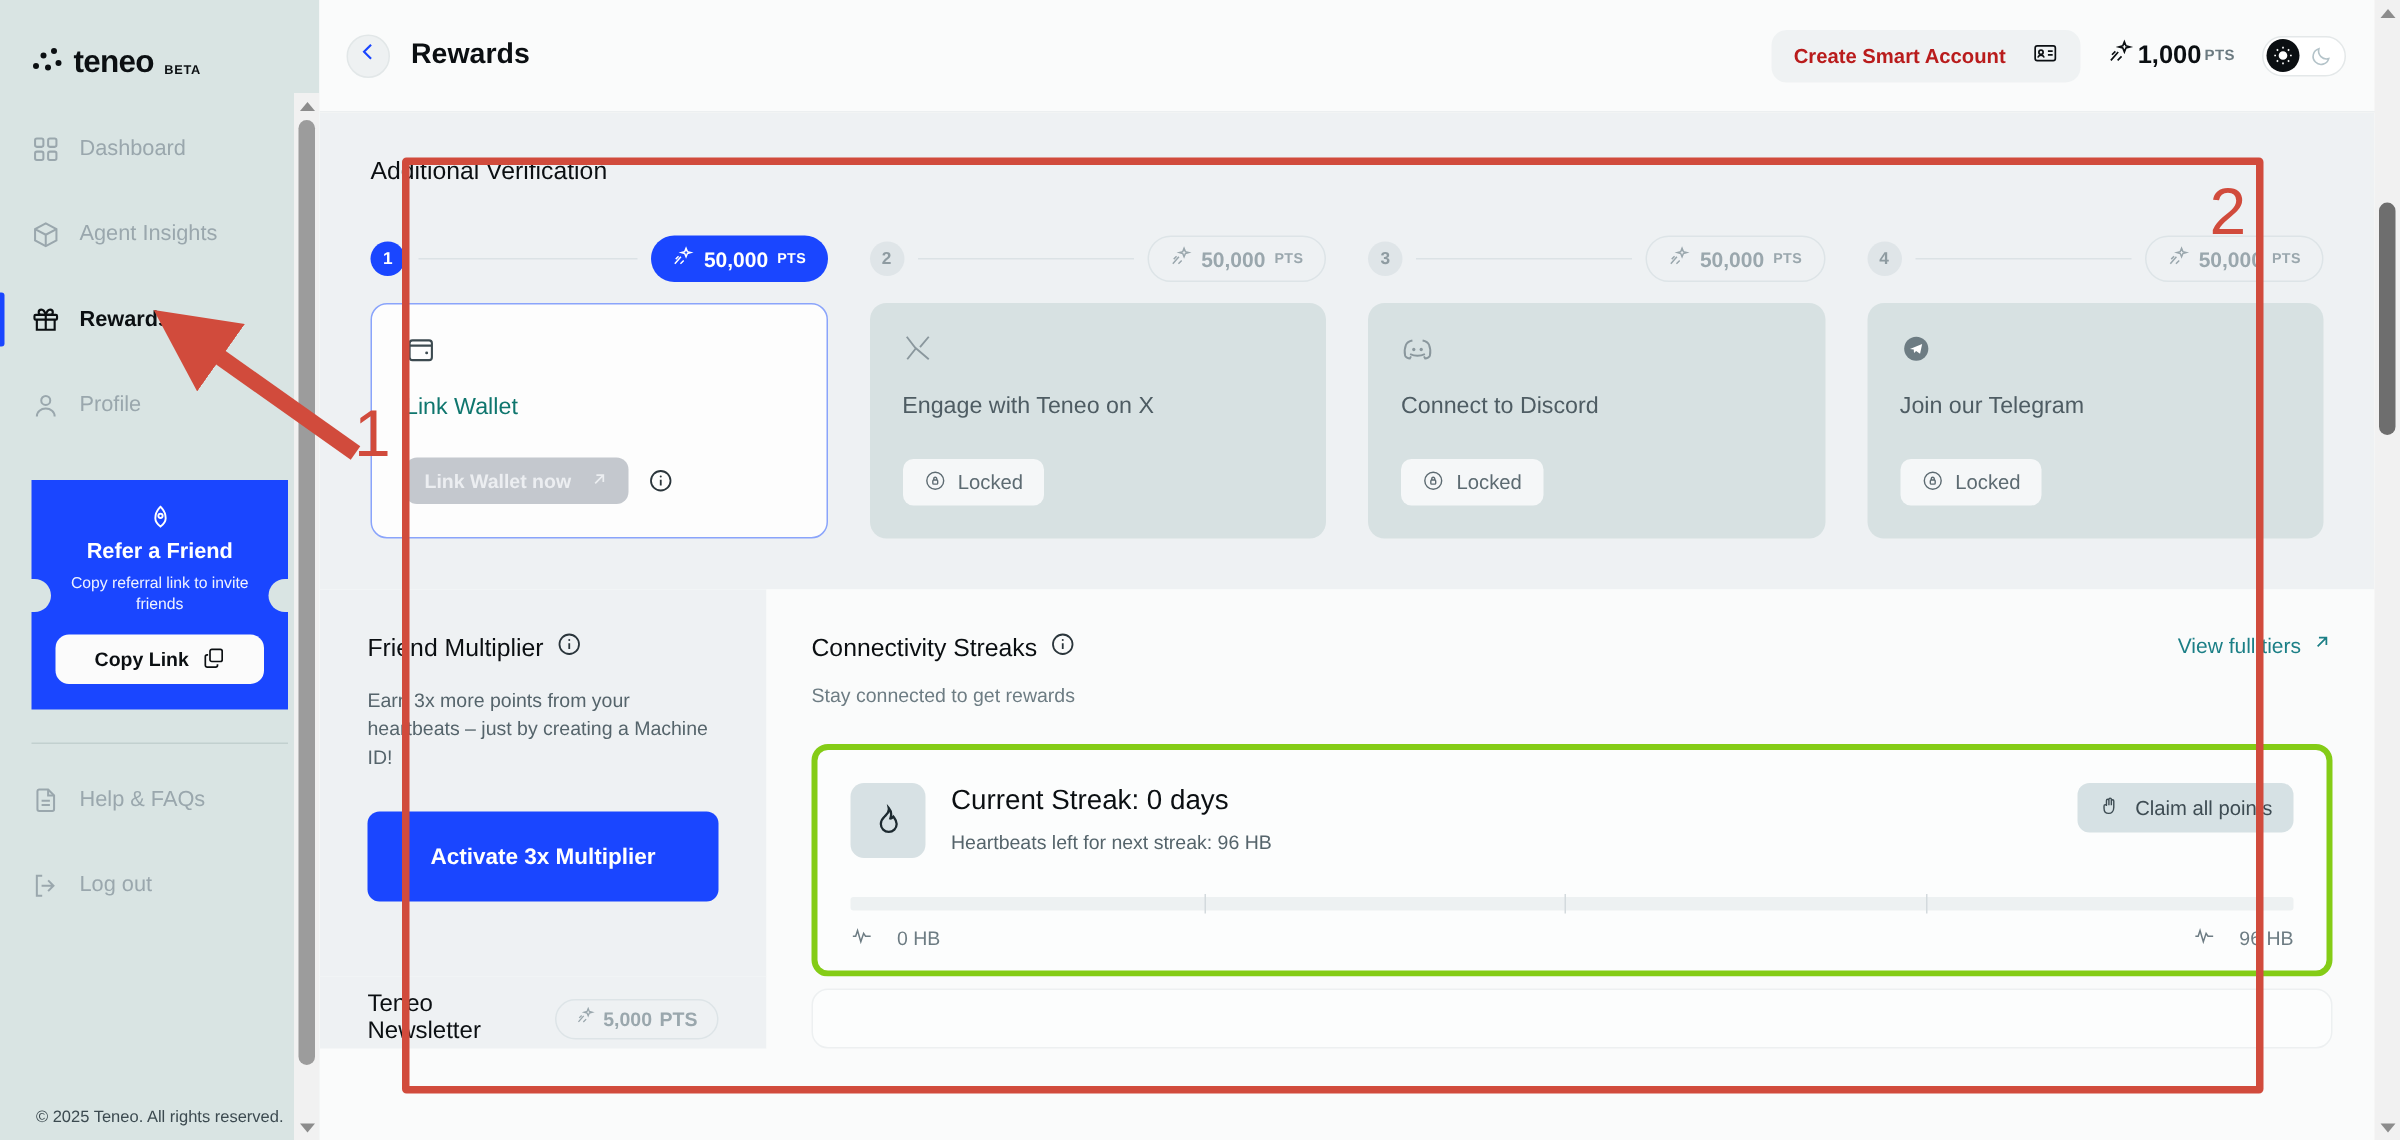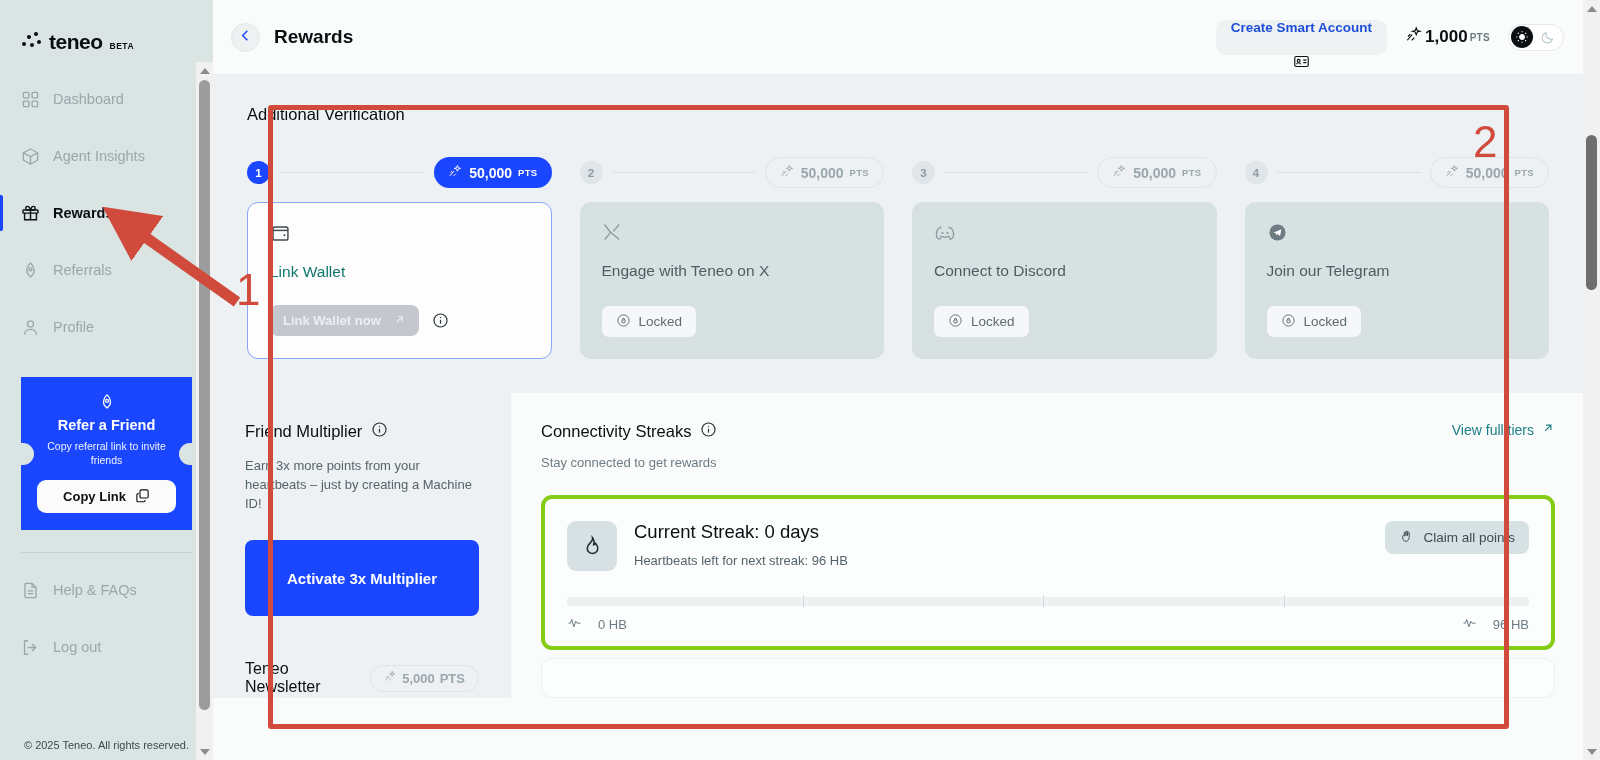--- a/index.html
+++ b/index.html
@@ -94,21 +94,21 @@
     width: 29px; height: 29px; border-radius: 50%;
     background: #eef1f2; border: 1px solid #e2e7e8;
     display: flex; align-items: center; justify-content: center;
     cursor: pointer; flex: 0 0 29px;
   }
   .page-title { font-size: 19px; color: #0b0f12; margin-left: 14px; }
   .topbar-right { margin-left: auto; display: flex; align-items: center; gap: 18px; }
   .smart-acct {
     background: #eff2f3; border-radius: 10px; height: 35px;
     display: flex; align-items: center; gap: 18px; padding: 0 15px;
-    font-size: 13.5px; font-weight: 700; color: #1d4ed8; cursor: pointer; flex-direction: column;
+    font-size: 13.5px; font-weight: 700; color: #b91c1c; cursor: pointer;
   }
   .pts-chip { display: flex; align-items: center; gap: 2px; }
   .pts-val { font-size: 17px; font-weight: 700; color: #0b0f12; }
   .pts-unit { font-size: 10px; font-weight: 700; color: #6b7a80; letter-spacing: .3px; }
   .theme-toggle {
     width: 56px; height: 27px; border-radius: 14px; background: #fff;
     border: 1px solid #e4e8e9; display: flex; align-items: center; padding: 2px;
     cursor: pointer; gap: 3px;
   }
   .theme-knob { width: 22px; height: 22px; border-radius: 50%; background: #0b0f12; display:flex; align-items:center; justify-content:center; }
@@ -161,21 +161,21 @@
   }
   .info-ico { width: 17px; height: 17px; cursor: pointer; }
 
   
   .lower { display: flex; background: #fafbfb; }
   .multiplier { width: 298px; flex: 0 0 298px; background: #eef1f3; padding: 28px 32px 30px 32px; }
   .sec-title { font-size: 16.5px; color: #0b0f12; display: flex; align-items: center; gap: 9px; }
   .mul-desc { font-size: 13px; color: #55646b; line-height: 19px; margin-top: 14px; }
   .mul-btn {
     margin-top: 27px; background: #1a46ff; color: #fff; border-radius: 8px;
-    height: 76px; display: flex; align-items: center; justify-content: center;
+    height: 60px; display: flex; align-items: center; justify-content: center;
     font-size: 15px; font-weight: 700; cursor: pointer;
   }
 
   .streaks { flex: 1; background: #fafbfb; padding: 28px 28px 0 30px; }
   .streaks-head { display: flex; align-items: flex-start; }
   .streaks-sub { font-size: 13px; color: #6d7c83; margin-top: 13px; }
   .view-tiers {
     margin-left: auto; display: flex; align-items: center; gap: 7px;
     color: #1b7f86; font-size: 14px; cursor: pointer;
   }
@@ -277,29 +277,20 @@
         <span class="nav-ico">
           <svg viewBox="0 0 24 24" fill="none" stroke="currentColor" stroke-width="1.8">
             <rect x="2.5" y="7.5" width="19" height="4" rx="1"></rect>
               <path d="M4.5 11.5V20h15v-8.5M12 7.5V20"></path>
             <path d="M12 7.5S10.8 3 8.3 3a2.2 2.2 0 0 0 0 4.5zM12 7.5s1.2-4.5 3.7-4.5a2.2 2.2 0 0 1 0 4.5z"></path>
           </svg>
         </span>
         <span>Rewards</span>
       </div>
 
-      <div class="nav-item">
-        <span class="nav-ico">
-          <svg viewBox="0 0 24 24" fill="none" stroke="currentColor" stroke-width="1.7">
-            <path d="M12 2.5c3.2 3 4.6 6.6 4.6 10.1 0 3-1.9 5.3-4.6 7.4-2.7-2.1-4.6-4.4-4.6-7.4C7.4 9.1 8.8 5.5 12 2.5z"></path>
-            <circle cx="12" cy="10.5" r="1.9"></circle>
-          </svg>
-        </span>
-        <span>Referrals</span>
-      </div>
 
       <div class="nav-item">
         <span class="nav-ico">
           <svg viewBox="0 0 24 24" fill="none" stroke="currentColor" stroke-width="1.7">
             <circle cx="12" cy="7.5" r="3.8"></circle>
               <path d="M4.5 21c0-4.1 3.4-6.6 7.5-6.6s7.5 2.5 7.5 6.6"></path>
           </svg>
         </span>
         <span>Profile</span>
       </div>

